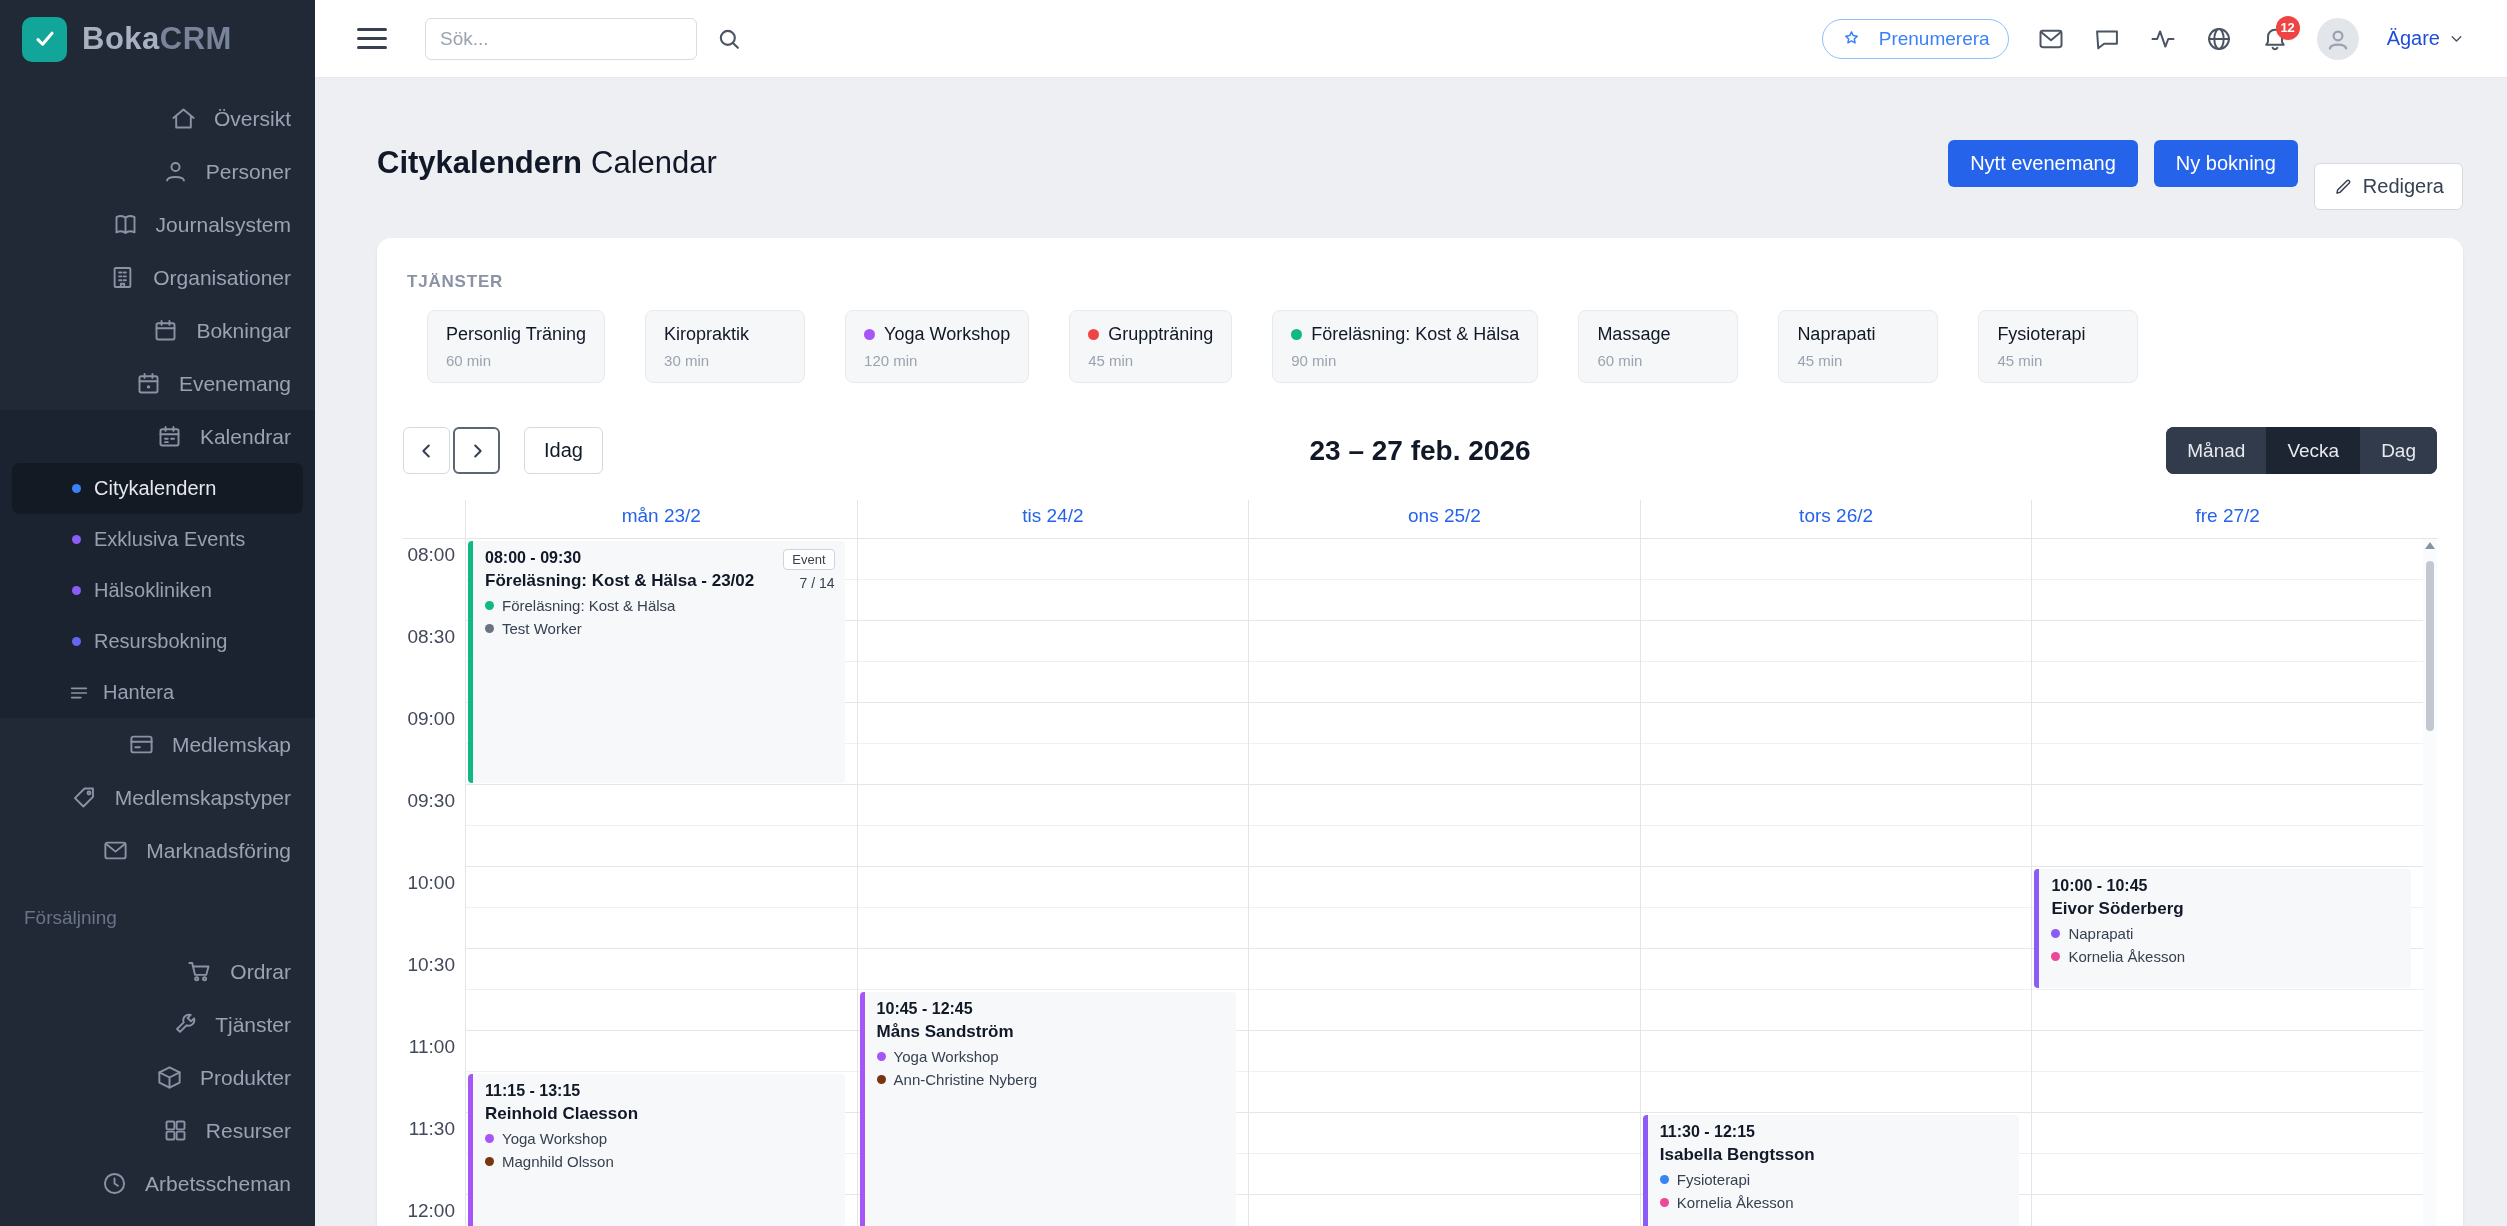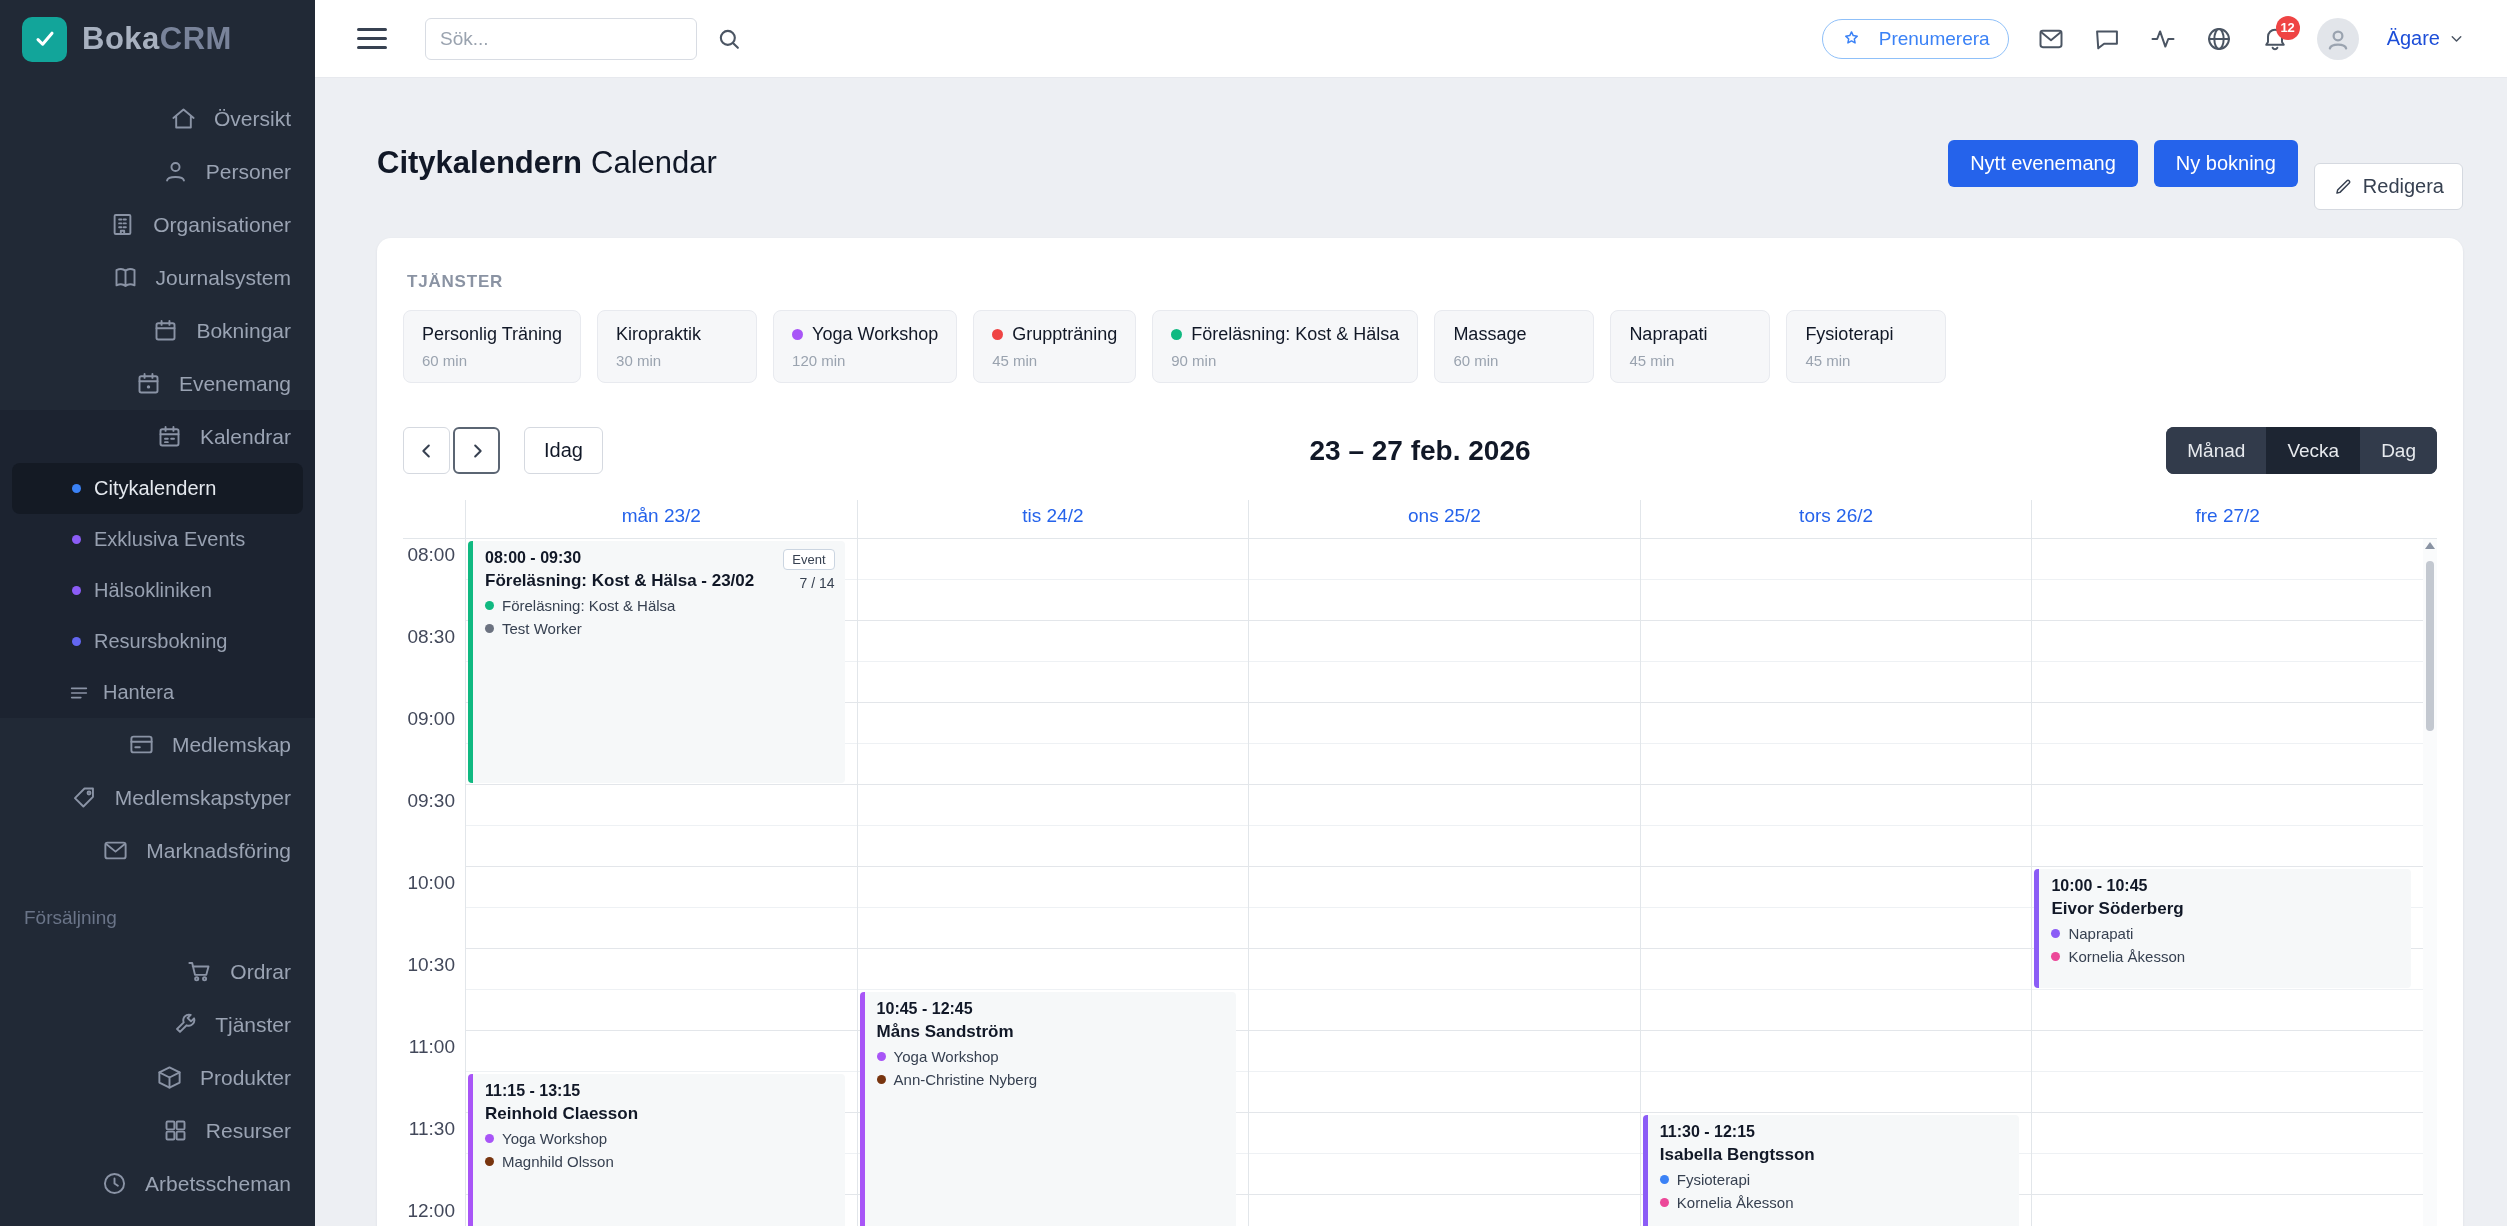--- a/index.html
+++ b/index.html
@@ -50,21 +50,21 @@
   .page-title .light { font-weight:400; margin-left:9px; }
   .head-actions { margin-left:auto; display:flex; gap:16px; align-items:center; }
   .btn-primary { background:#2563eb; color:#fff; border:none; height:47px; padding:0 22px; border-radius:6px; font-size:20px; font-family:inherit; cursor:pointer; }
   .btn-outline { background:#fff; border:1px solid #d5d9e0; color:#374151; height:47px; padding:0 18px; border-radius:6px; font-size:20px; display:flex; align-items:center; gap:9px; font-family:inherit; cursor:pointer;margin-top:47px; }
   .btn-outline .icon { width:21px; height:21px; display:flex; }
 
   .card { background:#fff; border-radius:14px; padding:34px 26px; height:1560px; box-shadow:0 1px 3px rgba(16,24,40,.07); overflow:hidden; }
 
   .services-label { font-size:17px; letter-spacing:.8px; color:#8a93a3; font-weight:700; margin:0 0 18px 4px; }
   .chips { display:flex; gap:16px; margin-bottom:44px; }
-  .chip { background:#f6f7f9; border:1px solid #e8eaef; border-radius:8px; padding:13px 18px; min-width:160px; cursor:pointer; }
+  .chip { background:#f6f7f9; border:1px solid #e8eaef; border-radius:8px; padding:13px 18px; min-width:160px; cursor:pointer;margin-left:24px; }
   .chip-title { font-size:18px; color:#111827; display:flex; align-items:center; gap:9px; white-space:nowrap; }
   .chip-dot { width:11px; height:11px; border-radius:50%; flex-shrink:0; }
   .chip-sub { font-size:15px; color:#9aa3af; margin-top:7px; }
 
   
   .cal-toolbar { display:flex; align-items:center; margin-bottom:26px; position:relative; }
   .nav-btn { width:47px; height:47px; border:1px solid #d5d9e0; background:#fff; border-radius:6px; display:flex; align-items:center; justify-content:center; color:#374151; cursor:pointer; }
   .nav-btn .icon { width:22px; height:22px; display:flex; }
   .nav-btn.next { border:2px solid #5b6573; margin-left:3px; }
   .today-btn { margin-left:24px; height:47px; padding:0 19px; border:1px solid #d5d9e0; background:#fff; border-radius:6px; font-size:20px; color:#111827; font-family:inherit; cursor:pointer; }
@@ -130,33 +130,33 @@
             <svg viewBox="0 0 24 24" fill="none" stroke="currentColor" stroke-width="1.7" stroke-linecap="round" stroke-linejoin="round">
               <circle cx="12" cy="8" r="3.6"></circle>
               <path d="M4.5 20c.8-4.2 14.2-4.2 15 0"></path>
             </svg>
           </span>
         <span class="label">Personer</span>
       </div>
       <div class="nav-item">
         <span class="icon">
             <svg viewBox="0 0 24 24" fill="none" stroke="currentColor" stroke-width="1.7" stroke-linecap="round" stroke-linejoin="round">
+              <path d="M12 6c-2-1.8-5.5-1.8-8-.6V19c2.5-1.2 6-1.2 8 .6 2-1.8 5.5-1.8 8-.6V5.4C17.5 4.2 14 4.2 12 6v13.6"></path>
+            </svg>
+          </span>
+        <span class="label">Journalsystem</span>
+      </div>
+      <div class="nav-item">
+        <span class="icon">
+            <svg viewBox="0 0 24 24" fill="none" stroke="currentColor" stroke-width="1.7" stroke-linecap="round" stroke-linejoin="round">
               <rect x="5" y="3.5" width="14" height="17" rx="1"></rect>
               <path d="M9 7.5h2M13 7.5h2M9 11h2M13 11h2M9 14.5h2M13 14.5h2M10.5 20.5v-3h3v3"></path>
             </svg>
           </span>
         <span class="label">Organisationer</span>
-      </div>
-      <div class="nav-item">
-        <span class="icon">
-            <svg viewBox="0 0 24 24" fill="none" stroke="currentColor" stroke-width="1.7" stroke-linecap="round" stroke-linejoin="round">
-              <path d="M12 6c-2-1.8-5.5-1.8-8-.6V19c2.5-1.2 6-1.2 8 .6 2-1.8 5.5-1.8 8-.6V5.4C17.5 4.2 14 4.2 12 6v13.6"></path>
-            </svg>
-          </span>
-        <span class="label">Journalsystem</span>
       </div>
       <div class="nav-item">
         <span class="icon">
             <svg viewBox="0 0 24 24" fill="none" stroke="currentColor" stroke-width="1.7" stroke-linecap="round" stroke-linejoin="round">
               <rect x="4" y="5.5" width="16" height="14.5" rx="1.5"></rect>
               <path d="M4 10h16M8.5 3.5v3.5M15.5 3.5v3.5"></path>
             </svg>
           </span>
         <span class="label">Bokningar</span>
       </div>

